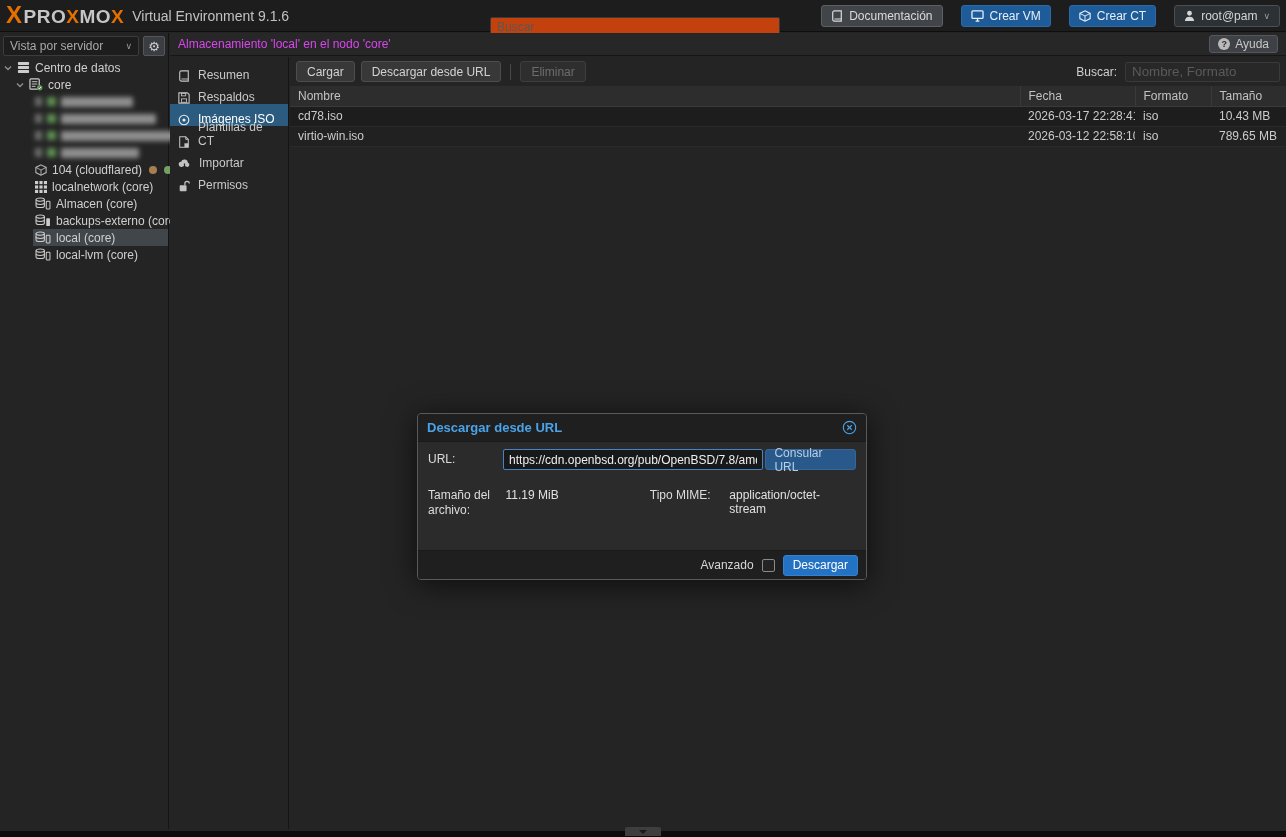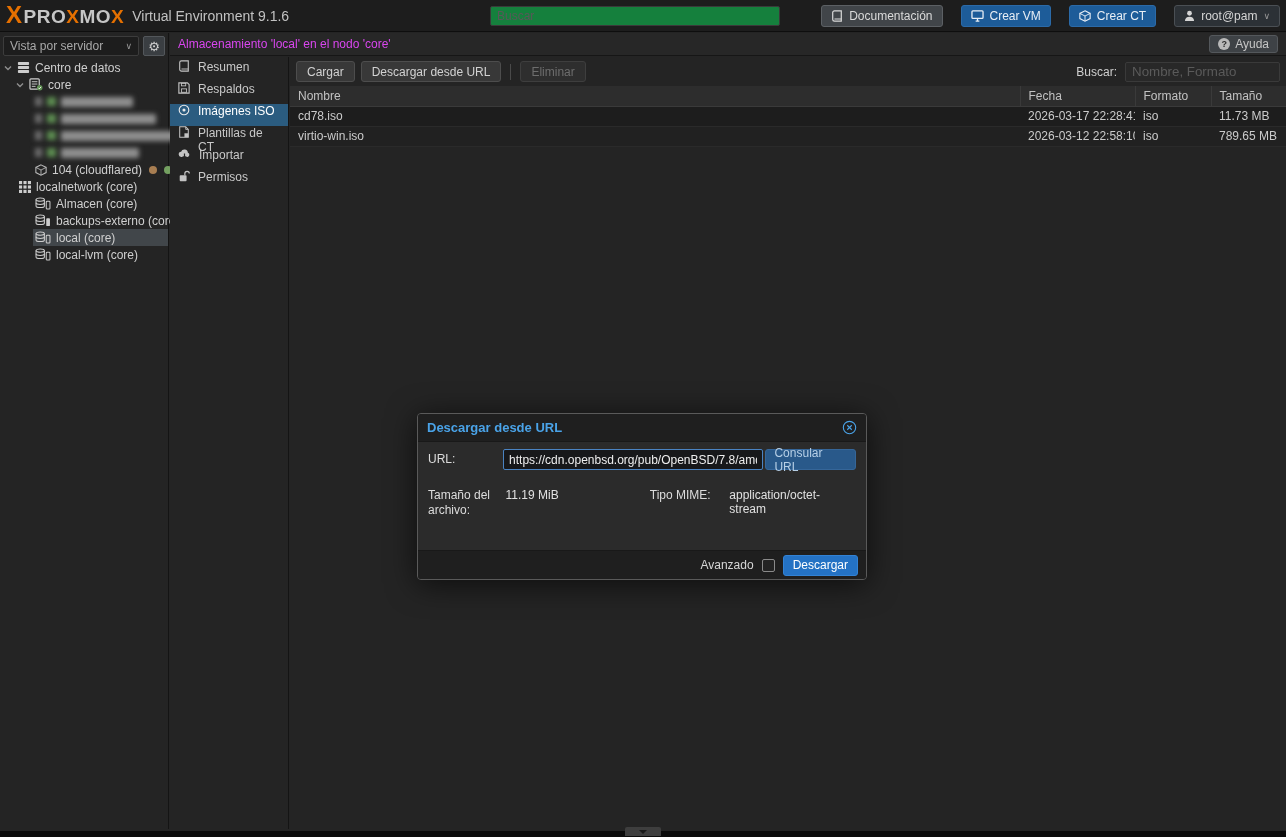--- a/index.html
+++ b/index.html
@@ -8,22 +8,22 @@
   svg { display:block; }
 
   
   #topbar { position:absolute; left:0; top:0; width:1286px; height:32px; background:#1d1d1d;
     display:flex; align-items:center; border-bottom:1px solid #0e0e0e; }
   .logo { display:flex; align-items:baseline; margin-left:6px; font-weight:bold; letter-spacing:.5px; }
   .logo .mark { color:#e57000; font-size:24px; line-height:22px; margin-right:1px; }
   .logo .lt { color:#c6c6c6; font-size:19px; }
   .logo .lx { color:#e57000; font-size:19px; }
   .version { color:#c2c2c2; font-size:14px; margin-left:8px; }
-  #topbar-search { position:absolute; left:490px; top:6px; width:290px; height:20px;
-    background:#15803d; border:1px solid #3a3a3a; border-radius:2px; color:#ddd; padding:0 6px; font-size:12px; }
+  #topbar-search { position:absolute; left:490px; top:17px; width:290px; height:20px;
+    background:#c2410c; border:1px solid #3a3a3a; border-radius:2px; color:#ddd; padding:0 6px; font-size:12px; }
   #topbar-search::placeholder { color:#585858; }
   .tb-right { margin-left:auto; display:flex; align-items:flex-start; gap:18px; margin-right:6px; }
   .btn { display:inline-flex; align-items:center; gap:6px; height:22px; padding:0 9px;
     border-radius:3px; font-size:12px; cursor:pointer; white-space:nowrap; }
   .btn-gray  { background:#414549; border:1px solid #5c6064; color:#dadada; }
   .btn-blue  { background:#1d5c99; border:1px solid #2b6aa8; color:#e8eef5; }
   .btn-dark  { background:#2c3136; border:1px solid #4a4f54; color:#d5d5d5; }
   .chev { font-size:9px; color:#9a9a9a; }
 
   
@@ -51,21 +51,21 @@
     border-bottom:1px solid #161616; display:flex; align-items:center; }
   #content-title { color:#d946ef; margin-left:8px; }
   #help-btn { margin-left:auto; margin-right:8px; height:18px; padding:0 8px; background:#3e4246;
     border:1px solid #54585c; border-radius:3px; color:#c6c6c6; display:inline-flex; align-items:center; gap:5px; }
   .qmark { width:12px; height:12px; border-radius:50%; background:#b9b9b9; color:#2c2c2c;
     font-size:9px; font-weight:bold; display:inline-flex; align-items:center; justify-content:center; }
 
   
   #menu { position:absolute; left:170px; top:57px; width:119px; height:772px; background:#242424;
     border-right:1px solid #141414; padding-top:3px; }
-  .mitem { height:22px; display:flex; align-items:flex-start; gap:8px; padding:0 8px; color:#c9c9c9; cursor:pointer; }
+  .mitem { height:22px; display:flex; align-items:flex-end; gap:8px; padding:0 8px; color:#c9c9c9; cursor:pointer; }
   .mitem.sel { background:#2b5c80; color:#ffffff; }
   .micon { display:inline-flex; color:#c3c3c3; }
   .mitem.sel .micon { color:#eaeaea; }
 
   
   #panel { position:absolute; left:290px; top:57px; width:996px; height:772px; background:#242424; }
   #toolbar { height:29px; display:flex; align-items:center; gap:6px; padding:0 6px; }
   .tbtn { height:21px; padding:0 10px; background:#383838; border:1px solid #4d4d4d; border-radius:3px;
     color:#d2d2d2; display:inline-flex; align-items:center; }
   .tbtn.disabled { color:#6d6d6d; border-color:#3e3e3e; background:#2e2e2e; }
@@ -260,21 +260,21 @@
             <path d="M1 4l6 3 6-3M7 7v6" fill="none" stroke="currentColor" stroke-width="1"></path>
           </svg>
         </span>
       <span class="tlabel">104 (cloudflared)</span>
       <span class="tagdot" style="background:#a87e52"></span>
       <span class="tagdot" style="background:#74a061"></span>
       <span class="tagdot" style="background:#9c6f9c"></span>
     </div>
   </div>
 
-  <div class="trow" style="padding-left:17px">
+  <div class="trow" style="padding-left:33px">
     <div class="inner">
       <span class="ticon">
           <svg width="12" height="12" viewBox="0 0 13 13">
             <g fill="currentColor">
               <rect x="0" y="0" width="3.4" height="3.4"></rect>
               <rect x="4.8" y="0" width="3.4" height="3.4"></rect>
               <rect x="9.6" y="0" width="3.4" height="3.4"></rect>
               <rect x="0" y="4.8" width="3.4" height="3.4"></rect>
               <rect x="4.8" y="4.8" width="3.4" height="3.4"></rect>
               <rect x="9.6" y="4.8" width="3.4" height="3.4"></rect>
@@ -442,21 +442,21 @@
         <th>Fecha</th>
         <th>Formato</th>
         <th>Tamaño</th>
       </tr>
     </thead>
     <tbody>
       <tr class="r0">
         <td>cd78.iso</td>
         <td>2026-03-17 22:28:41</td>
         <td>iso</td>
-        <td>11.73 MB</td>
+        <td>10.43 MB</td>
       </tr>
       <tr class="r1">
         <td>virtio-win.iso</td>
         <td>2026-03-12 22:58:10</td>
         <td>iso</td>
         <td>789.65 MB</td>
       </tr>
     </tbody>
   </table>
 </div>

